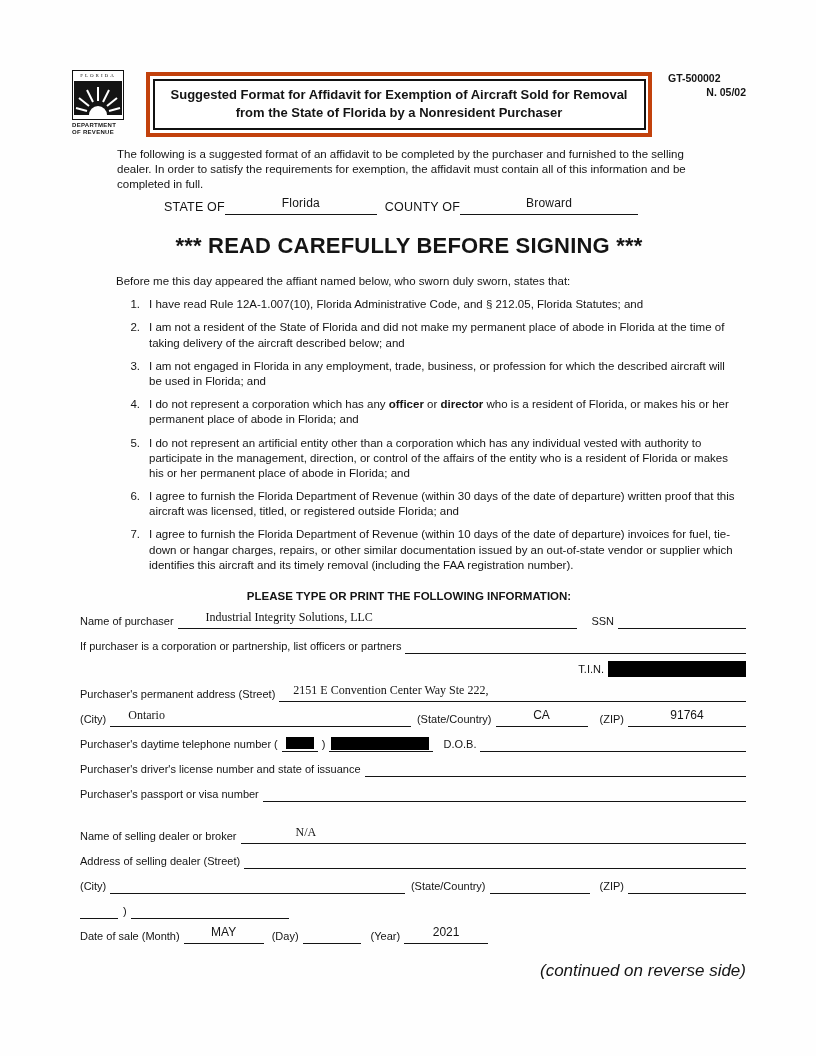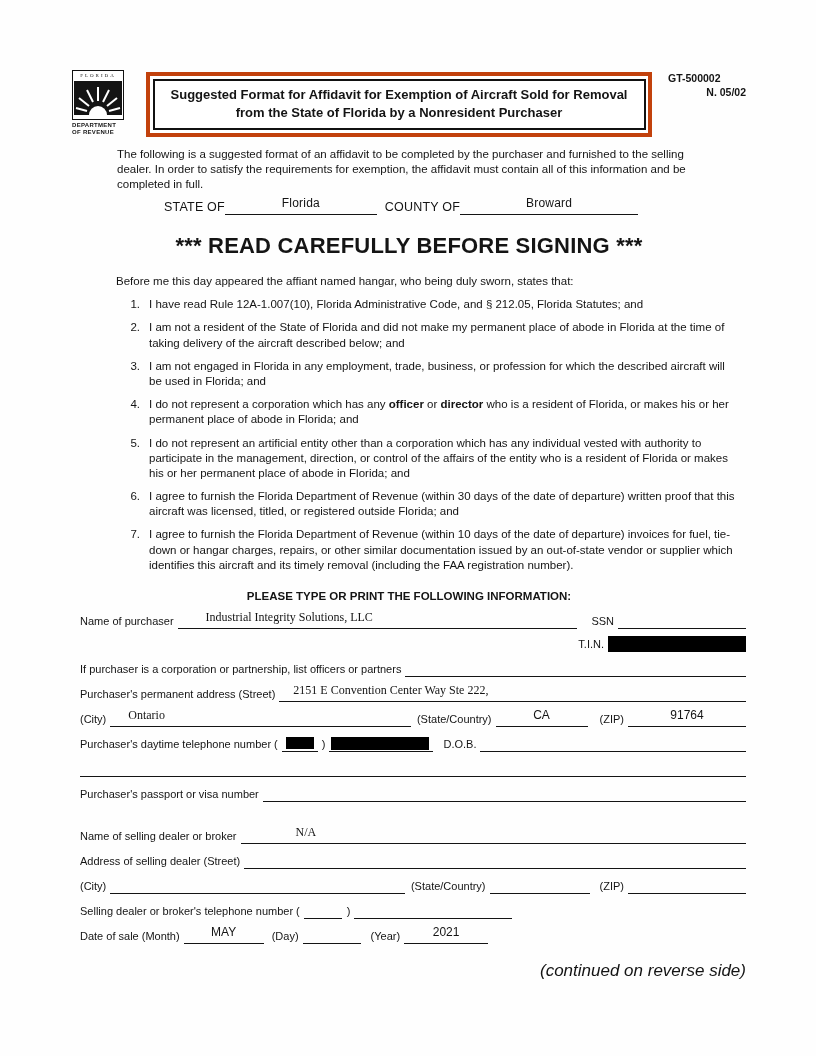--- a/index.html
+++ b/index.html
@@ -91,21 +91,21 @@
       <span class="val">Florida</span>
     </span>
     <span class="lbl" style="margin-left:8px;">COUNTY OF</span>
     <span class="fl center" style="width:178px;">
       <span class="val">Broward</span>
     </span>
   </div>
 
   <div class="heading">*** READ CAREFULLY BEFORE SIGNING ***</div>
 
-  <p class="sworn">Before me this day appeared the affiant named hangar, who being duly sworn, states that:</p>
+  <p class="sworn">Before me this day appeared the affiant named below, who sworn duly sworn, states that:</p>
 
   <div class="list">
     <div class="item">
       <span class="num">1.</span>
       <span class="txt">I have read Rule 12A-1.007(10), Florida Administrative Code, and § 212.05, Florida Statutes; and</span>
     </div>
     <div class="item">
       <span class="num">2.</span>
       <span class="txt">I am not a resident of the State of Florida and did not make my permanent place of abode in Florida at the time of taking delivery of the aircraft described below; and</span>
     </div>
@@ -137,31 +137,31 @@
 
     <div class="row">
       <span class="lbl">Name of purchaser</span>
       <span class="fl grow" style="margin-right:14px;">
         <span class="val" style="margin-left:28px;">Industrial Integrity Solutions, LLC</span>
       </span>
       <span class="lbl">SSN</span>
       <span class="fl" style="width:128px;"></span>
     </div>
 
+    <div class="row">
+      <span class="lbl">If purchaser is a corporation or partnership, list officers or partners</span>
+      <span class="fl grow"></span>
+    </div>
+
     <div class="row" style="justify-content:flex-end; margin-top:7px;">
       <span class="lbl">T.I.N.</span>
       <span class="redaction" style="width:138px; height:16px;"></span>
     </div>
 
     <div class="row">
-      <span class="lbl">If purchaser is a corporation or partnership, list officers or partners</span>
-      <span class="fl grow"></span>
-    </div>
-
-    <div class="row">
       <span class="lbl">Purchaser's permanent address (Street)</span>
       <span class="fl grow">
         <span class="val" style="margin-left:14px;">2151 E Convention Center Way Ste 222,</span>
       </span>
     </div>
 
     <div class="row">
       <span class="lbl">(City)</span>
       <span class="fl grow">
         <span class="val" style="margin-left:18px;">Ontario</span>
@@ -183,20 +183,21 @@
       </span>
       <span class="lbl" style="padding-left:4px;">)</span>
       <span class="fl" style="width:104px;">
         <span class="redaction" style="width:98px; height:13px; position:relative; top:-1px; margin-left:2px;"></span>
       </span>
       <span class="lbl" style="margin-left:10px;">D.O.B.</span>
       <span class="fl grow"></span>
     </div>
 
     <div class="row">
+      <span class="lbl">Purchaser's driver's license number and state of issuance</span>
       <span class="fl grow"></span>
     </div>
 
     <div class="row">
       <span class="lbl">Purchaser's passport or visa number</span>
       <span class="fl grow"></span>
     </div>
 
     <div class="dealer-sect">
 
@@ -216,21 +217,20 @@
         <span class="lbl">(City)</span>
         <span class="fl grow"></span>
         <span class="lbl" style="margin-left:6px;">(State/Country)</span>
         <span class="fl" style="width:100px;"></span>
         <span class="lbl" style="margin-left:10px;">(ZIP)</span>
         <span class="fl" style="width:118px;"></span>
       </div>
 
 
       <div class="row">
-        <span class="lbl">Selling dealer or broker's telephone number (</span>
         <span class="fl" style="width:38px;"></span>
         <span class="lbl" style="padding-left:5px;">)</span>
         <span class="fl" style="width:158px;"></span>
       </div>
 
       <div class="row">
         <span class="lbl">Date of sale (Month)</span>
         <span class="fl center" style="width:80px;text-align:right;">
           <span class="val">MAY</span>
         </span>

